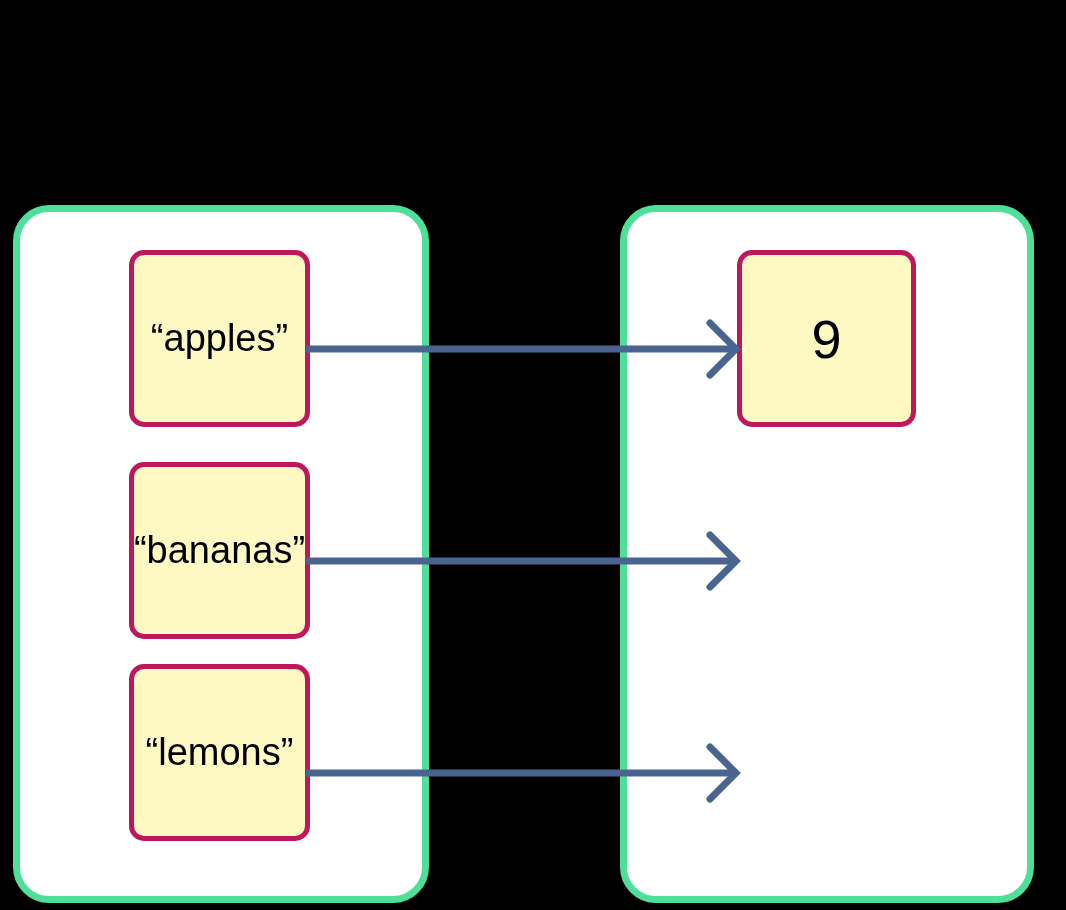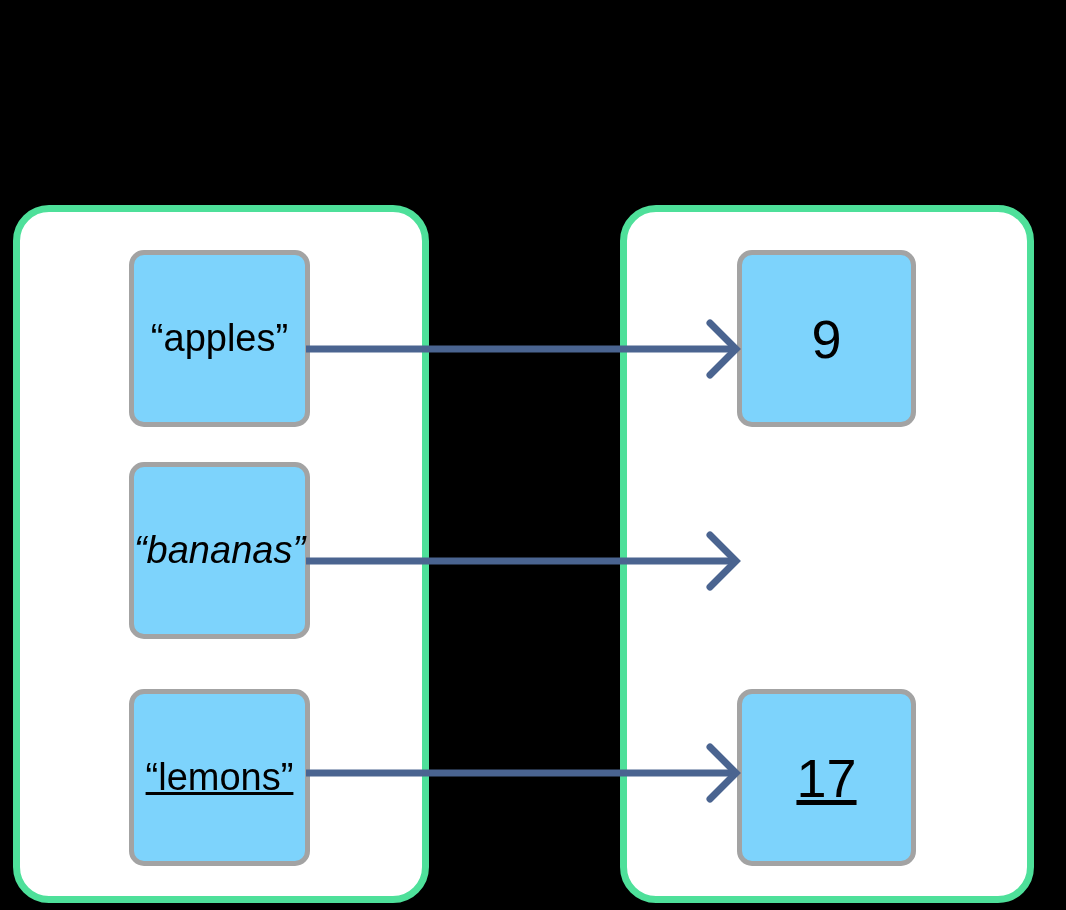--- a/index.html
+++ b/index.html
@@ -39,44 +39,44 @@
     left: 620px;
     top: 205px;
     width: 414px;
     height: 698px;
   }
 
   
   .cell {
     position: absolute;
     box-sizing: border-box;
-    background: #7dd3fc;
-    border: 5px solid #a3a3a3;
+    background: #fef9c3;
+    border: 5px solid #be185d;
     border-radius: 15px;
     display: flex;
     align-items: center;
     justify-content: center;
     color: #000000;
     white-space: nowrap;
   }
   .key-cell {
     left: 129px;
     width: 181px;
     height: 177px;
     font-size: 38px;
   }
   .value-cell {
     left: 737px;
     width: 179px;
     height: 177px;
     font-size: 54px;
   }
   .row-0 { top: 250px; }
-  .row-1 { top: 462px; font-style: italic; }
-  .row-2 { top: 689px; text-decoration: underline; }
+  .row-1 { top: 462px; }
+  .row-2 { top: 664px; }
 
   
   .arrow {
     position: absolute;
     left: 306px;
     width: 434px;
     height: 60px;
     pointer-events: none;
   }
   .arrow-row-0 { top: 319px; }
@@ -91,21 +91,20 @@
 
   <div id="panel-keys" class="panel"></div>
 
   <div id="panel-values" class="panel"></div>
 
   <div class="cell key-cell row-0">“apples”</div>
   <div class="cell key-cell row-1">“bananas”</div>
   <div class="cell key-cell row-2">“lemons”</div>
 
   <div class="cell value-cell row-0">9</div>
-  <div class="cell value-cell row-2">17</div>
 
   <div class="arrow arrow-row-0">
     <svg width="434" height="60" viewBox="0 0 434 60" xmlns="http://www.w3.org/2000/svg">
       <g stroke="#4a6490" stroke-width="7" fill="none" stroke-linecap="butt" stroke-linejoin="miter">
         <line x1="0" y1="30" x2="428" y2="30"></line>
         <polyline points="404,4 430,30 404,56" stroke-linecap="round"></polyline>
       </g>
     </svg>
   </div>
 

